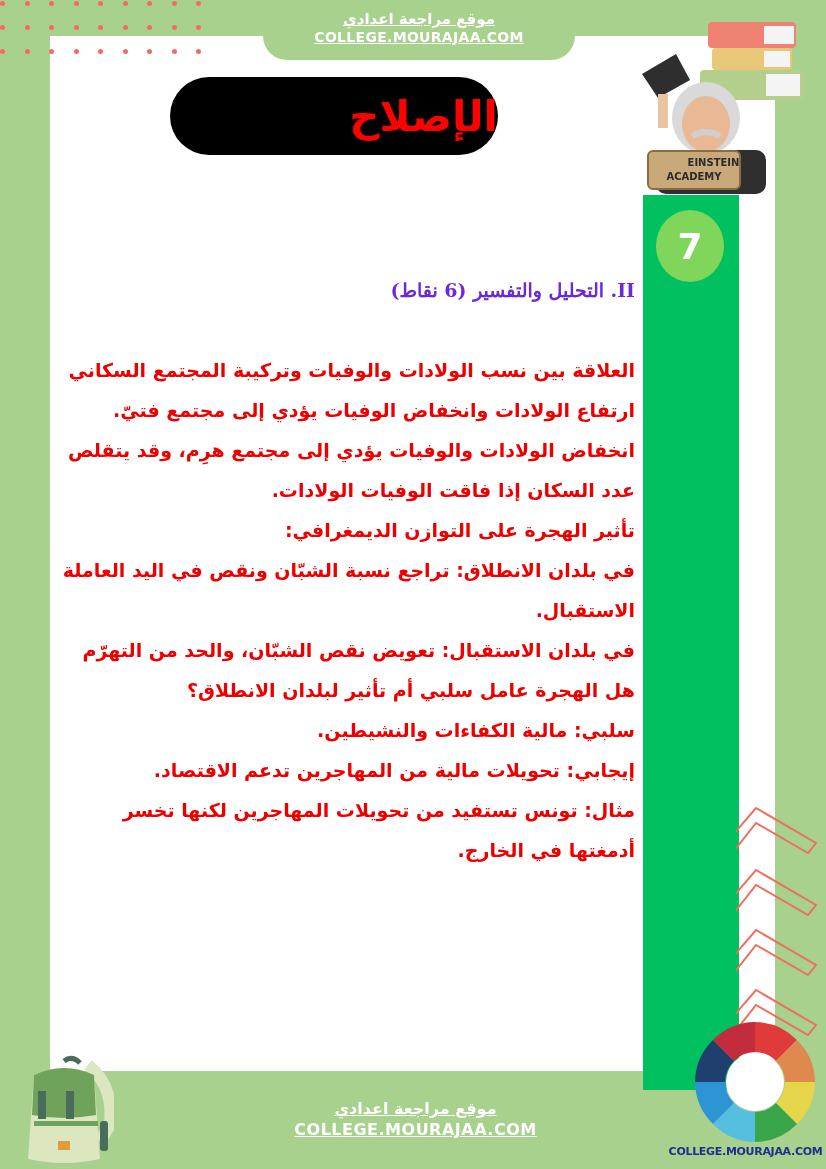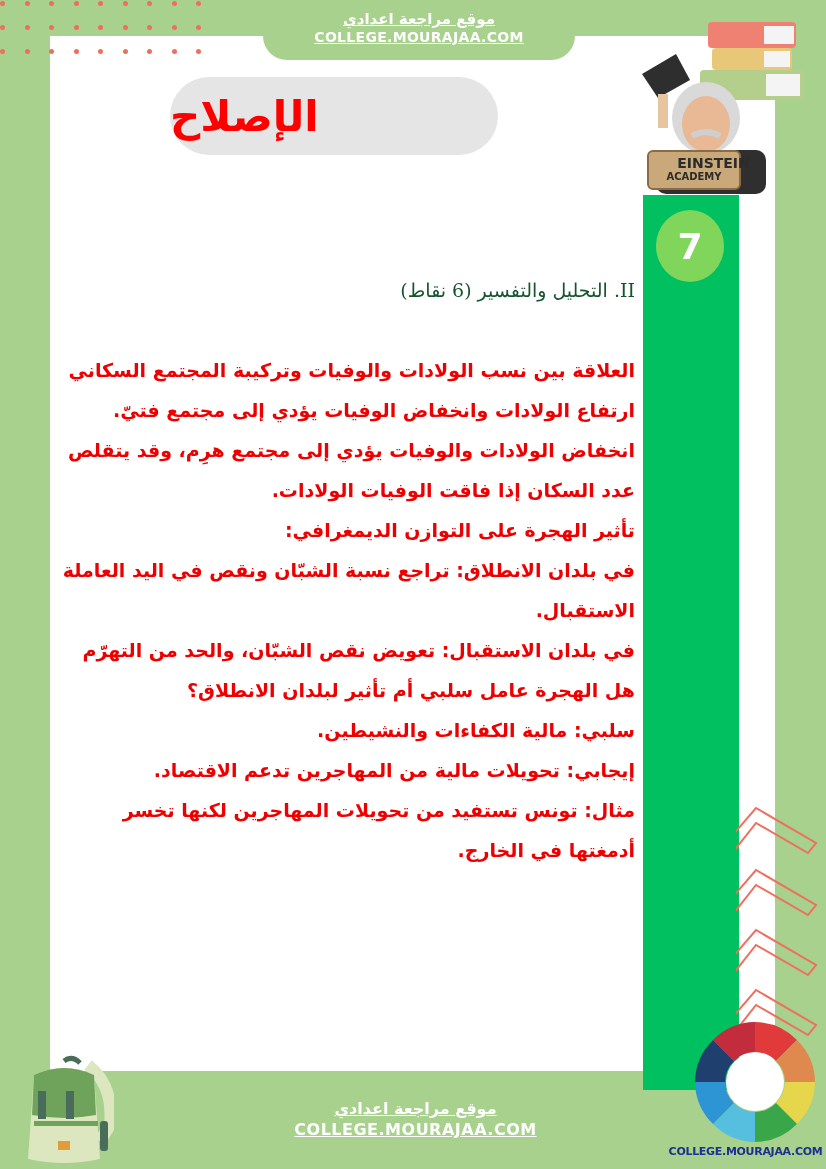--- a/index.html
+++ b/index.html
@@ -21,22 +21,22 @@
     }
     .header-tab {
       position: absolute; left: 263px; top: 0; width: 312px; height: 60px;
       background: #a8d18d; border-radius: 0 0 24px 24px;
       text-align: center; color: #ffffff;
     }
     .header-tab .ar { font-size: 15px; font-weight: bold; text-decoration: underline; margin-top: 10px; display:block; line-height: 18px;}
     .header-tab .en { font-size: 14px; font-weight: bold; text-decoration: underline; display:block; line-height: 18px; letter-spacing: 0.3px;}
     .title-pill {
       position: absolute; left: 170px; top: 77px; width: 328px; height: 78px;
-      background: #e5e5e5; border-radius: 40px;
-      display: flex; align-items: center; justify-content: flex-start;
+      background: #000000; border-radius: 40px;
+      display: flex; align-items: center; justify-content: flex-end;
     }
     .title-pill span {
       color: #ff0000; font-size: 42px; font-weight: bold; font-family: "DejaVu Sans", sans-serif;
       letter-spacing: 1px;
     }
     .green-bar {
       position: absolute; left: 643px; top: 195px; width: 96px; height: 895px;
       background: #00c060;
     }
     .num-circle {
@@ -47,28 +47,28 @@
     }
     .einstein {
       position: absolute; left: 636px; top: 14px; width: 190px; height: 180px;
     }
     .badge {
       position: absolute; left: 647px; top: 150px; width: 94px; height: 40px;
       background: #c9a97a; border: 2px solid #8b6b43; border-radius: 6px;
       display:flex; flex-direction: column; align-items:center; justify-content:center;
       color: #2c2c2c; font-weight: bold; line-height: 14px;
     }
-    .badge .b1 { font-size: 14px; margin-left: 39px; }
+    .badge .b1 { font-size: 10px; margin-left: 39px; }
     .badge .b2 { font-size: 10px; }
     .doc {
       position: absolute; left: 70px; top: 270px; width: 565px;
       direction: rtl; text-align: right;
     }
     .section-heading {
-      font-family: "DejaVu Serif", serif; font-weight: normal; font-size: 19px; color: #14532d;
+      font-family: "DejaVu Serif", serif; font-weight: bold; font-size: 19px; color: #6d28d9;
       height: 40px; line-height: 40px;
     }
     .lines { margin-top: 40px; }
     .line {
       color: #ee0000; font-weight: bold; font-size: 19px; line-height: 40px;
       white-space: nowrap;
     }
     .footer-tab {
       position: absolute; left: 268px; top: 1073px; width: 295px; height: 96px;
       background: #a8d18d; border-radius: 24px 24px 0 0;

